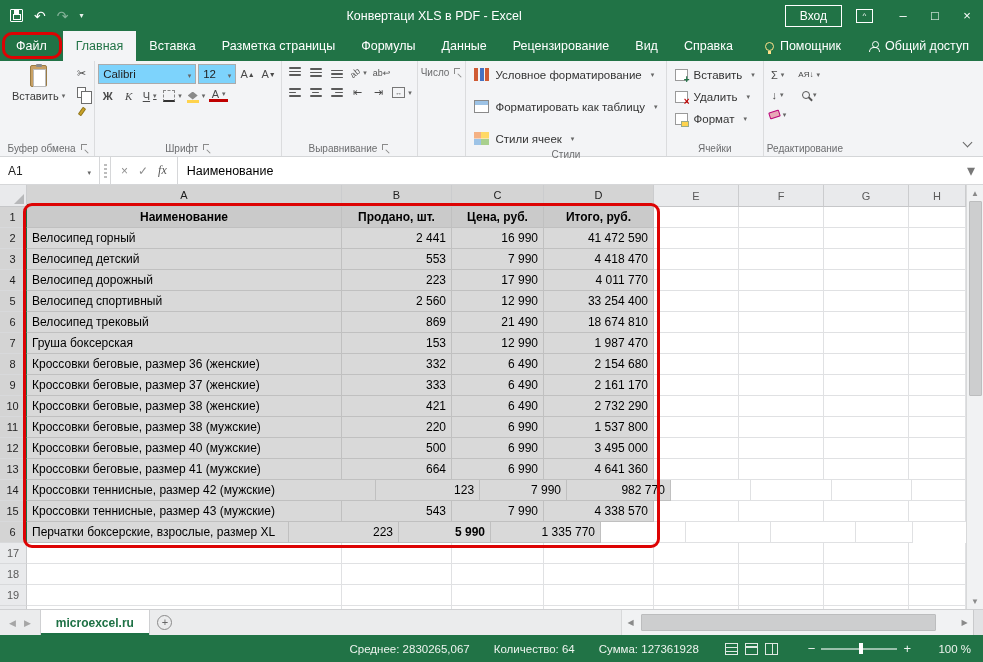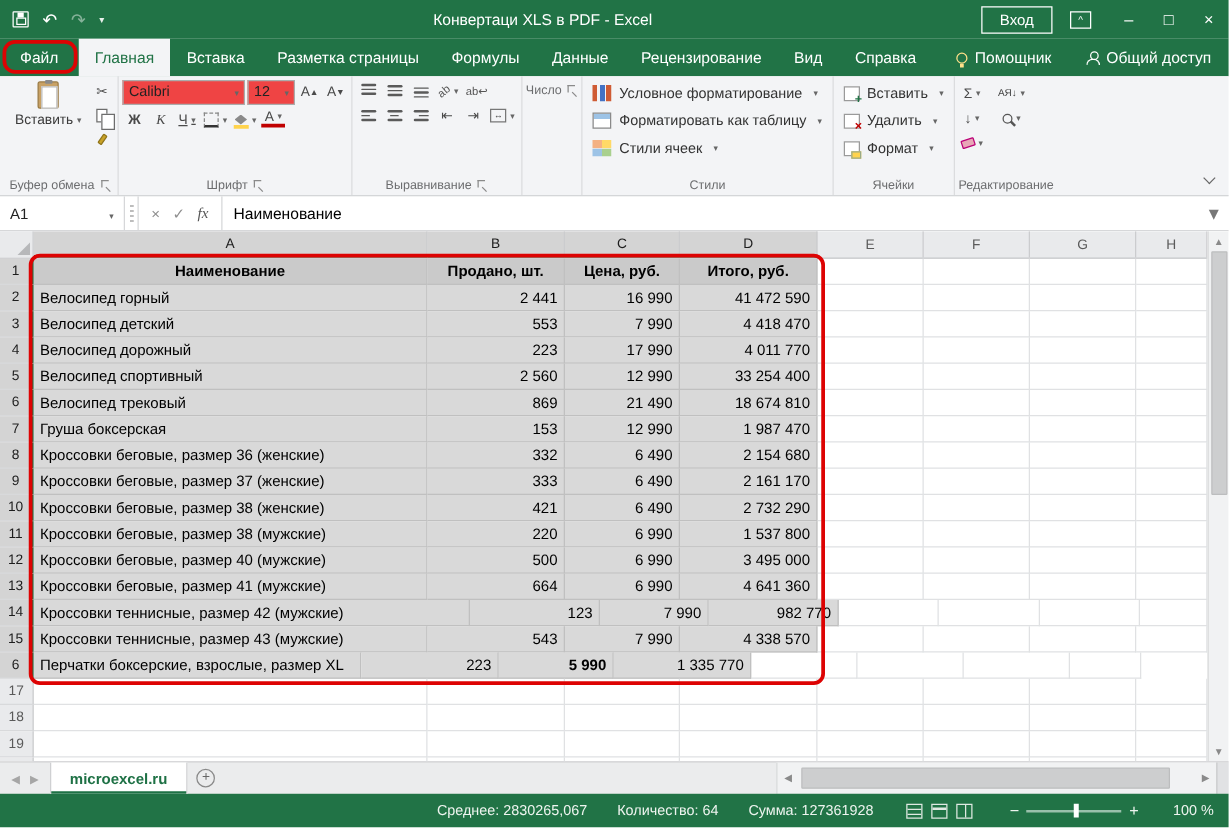--- a/index.html
+++ b/index.html
@@ -39,21 +39,21 @@
   
   .ribbon { background:#f3f4f6; border-bottom:1px solid #d4d6d8; display:flex; height:96px; flex:none; position:relative; padding-left:2px; color:#3b3b3b; }
   .rgroup { display:flex; flex-direction:column; border-right:1px solid #dbdcde; padding:3px 3px 0; }
   .rg-body { flex:1; display:flex; align-items:flex-start; }
   .rg-label { height:16px; font-size:10px; color:#6c6d6f; display:flex; align-items:center; justify-content:center; gap:5px; }
   .launcher { width:8px; height:8px; position:relative; display:inline-block; }
   .launcher::before { content:""; position:absolute; left:0; top:0; width:5px; height:5px; border-left:1px solid #8a8a8a; border-top:1px solid #8a8a8a; }
   .launcher::after { content:""; position:absolute; right:0; bottom:0; width:5px; height:1px; background:#8a8a8a; transform:rotate(45deg); }
   .dd::after { content:"▾"; font-size:7px; color:#666; margin-left:3px; }
   .sbtn { min-width:19px; height:17px; display:inline-flex; align-items:center; justify-content:center; font-size:11px; color:#4a4a4a; padding:0 2px; }
-  .combo { background:#ef4444; border:1px solid #ababab; height:20px; display:flex; align-items:center; font-size:11.5px; padding:0 4px; color:#222; }
+  .combo { background:#7dd3fc; border:1px solid #ababab; height:20px; display:flex; align-items:center; font-size:11.5px; padding:0 4px; color:#222; }
   .combo .dd { margin-left:auto; }
   .rg-col { display:flex; flex-direction:column; gap:3px; }
   .rg-row { display:flex; align-items:center; gap:2px; }
 
   
   .paste { display:flex; flex-direction:column; align-items:center; padding:1px 7px 0; }
   .clipboard-ic { width:17px; height:22px; background:#c8a165; border:1px solid #9a7b44; border-radius:2px; position:relative; }
   .clipboard-ic::before { content:""; position:absolute; left:2px; top:3px; width:11px; height:16px; background:#fff; border:1px solid #bbb; }
   .clipboard-ic::after { content:""; position:absolute; left:4.5px; top:-2px; width:6px; height:3px; background:#8a8a8a; border-radius:1px; }
   .paste-lbl { font-size:11px; margin-top:3px; display:flex; align-items:center; }
@@ -366,21 +366,21 @@
 
     <div class="rgroup">
       <div class="rg-label">
           <span>Число</span>
           <span class="launcher"></span>
         </div>
     </div>
 
     <div class="rgroup">
       <div class="rg-body">
-        <div class="rg-col" id="styles-buttons" style="gap:1px;">
+        <div class="rg-col" id="styles-buttons" style="gap:11px;">
             <div class="stylebtn dd">
               <span class="sic ic-cf"></span>
               <span>Условное форматирование</span>
             </div>
             <div class="stylebtn dd">
               <span class="sic ic-tbl"></span>
               <span>Форматировать как таблицу</span>
             </div>
             <div class="stylebtn dd">
               <span class="sic ic-cs"></span>

